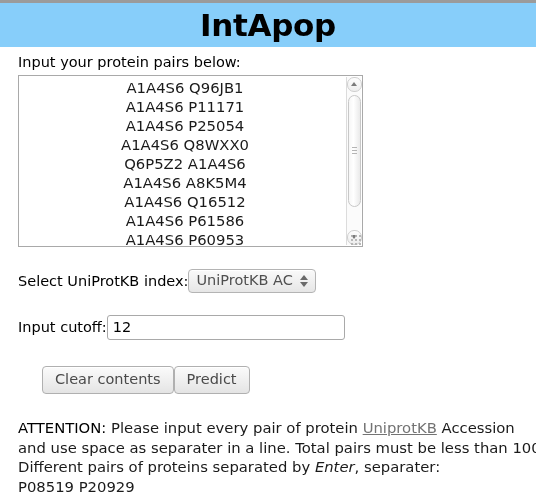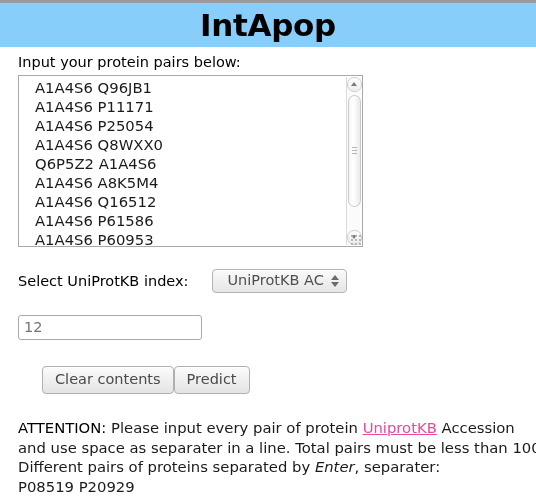--- a/index.html
+++ b/index.html
@@ -62,36 +62,37 @@
     position: relative;
     width: 345px;
     height: 172px;
     border: 1px solid #a9a9a9;
     background: #ffffff;
     box-sizing: border-box;
     overflow: hidden;
   }
   #pairs-textarea {
     position: absolute;
-    left: 12px; top: 0;
+    left: 0; top: 0;
     width: 328px;
     height: 170px;
     padding: 2px 0 0 4px;
     margin: 0;
     border: 0;
     outline: none;
     resize: none;
     box-sizing: border-box;
     background: transparent;
     font-family: "DejaVu Sans", sans-serif;
     font-size: 14.8px;
     line-height: 19px;
     color: #1a1a1a;
     overflow: hidden;
     white-space: pre;
+    text-align: center;
   }
 
   
   .sb-track {
     position: absolute;
     top: 1px;
     right: 1px;
     width: 15px;
     bottom: 1px;
     background: #fbfbfb;
@@ -159,31 +160,31 @@
     background-position: 1px 1px;
     opacity: 0.95;
   }
 
   
   .form-row {
     display: flex;
     align-items: center;
     margin-top: 22px;
   }
-  .form-row .field-label { margin-right: 24px; }
+  .form-row .field-label { margin-right: 0; }
 
   
   #uniprot-select {
     font-family: "DejaVu Sans", sans-serif;
     font-size: 14.5px;
     color: #4f4f4f;
     background: linear-gradient(#fafafa, #e6e6e6);
     border: 1px solid #b4b4b4;
     border-radius: 4px;
-    padding: 2px 22px 3px 14px;
+    padding: 2px 22px 3px 7px;
     line-height: 17px;
     position: relative;
     display: inline-block;
     box-sizing: border-box;
     box-shadow: inset 0 1px 0 #ffffff;
   }
   #uniprot-select .arrows {
     position: absolute;
     right: 7px;
     top: 50%;
@@ -205,22 +206,22 @@
   }
   #uniprot-select .arrows .dn {
     bottom: 1px;
     border-top: 5px solid #6a6a6a;
   }
 
   
   #cutoff-input {
     font-family: "DejaVu Sans", sans-serif;
     font-size: 14.5px;
-    color: #737373;
-    width: 184px;
+    color: #000000;
+    width: 238px;
     padding: 3px 5px 4px 5px;
     border: 1px solid #a9a9a9;
     border-radius: 3px;
     background: #ffffff;
     box-sizing: border-box;
     outline: none;
   }
 
   
   #button-row { margin-top: 26px; display: flex; align-items: center; }
@@ -242,21 +243,21 @@
   #attention-block {
     margin-top: 24px;
     font-size: 14.8px;
     line-height: 19.5px;
     color: #1a1a1a;
     white-space: nowrap;
   }
   #attention-block b { font-weight: normal; color: #000; }
   #attention-block i { font-style: italic; }
   #uniprot-link {
-    color: #ec4899;
+    color: #737373;
     text-decoration: underline;
   }
   .example-line { display: block; }
 </style>
 </head>
 <body>
 
 <div id="top-strip"></div>
 
 <div id="header-banner">
@@ -302,20 +303,21 @@
     <span id="uniprot-select">
       <span>UniProtKB AC</span>
       <span class="arrows">
         <span class="up"></span>
           <span class="dn"></span>
       </span>
     </span>
   </div>
 
   <div class="form-row">
+    <span class="field-label">Input cutoff:</span>
     <input id="cutoff-input" type="text" value="12" style="">
   </div>
 
   <div id="button-row">
     <button class="btn" id="clear-button">Clear contents</button>
     <button class="btn" id="predict-button">Predict</button>
   </div>
 
   <div id="attention-block">
     <div>

